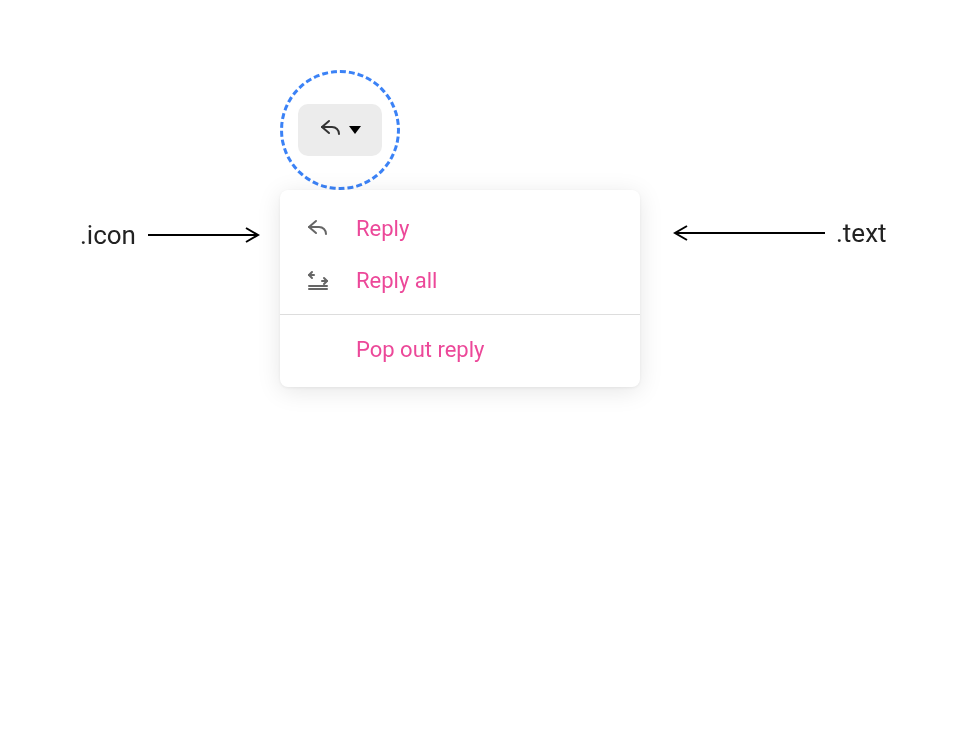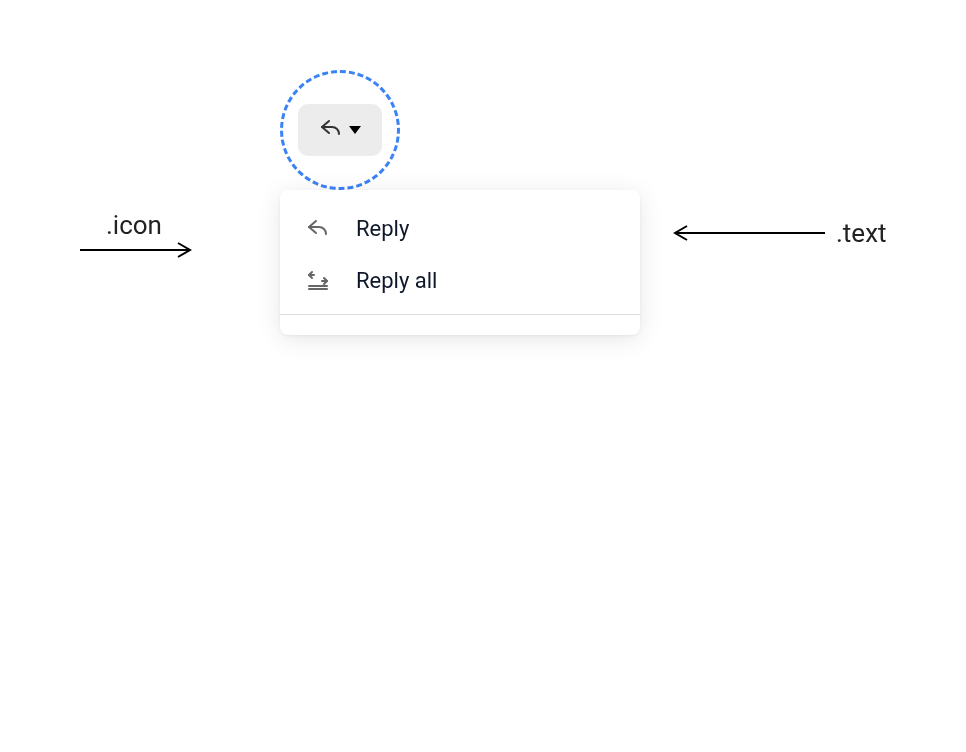--- a/index.html
+++ b/index.html
@@ -86,21 +86,21 @@
     }
     .menu-icon svg {
       width: 24px;
       height: 24px;
     }
     .menu-icon.empty {
       
     }
     .menu-text {
       font-size: 22px;
-      color: #0f172a;
+      color: #ec4899;
     }
     .menu-divider {
       height: 1px;
       background: #ddd;
       margin: 8px 0;
     }
     
     .annotation {
       position: absolute;
       font-size: 26px;
@@ -108,22 +108,21 @@
       display: flex;
       align-items: center;
     }
     .annotation svg {
       stroke: #000;
       stroke-width: 2;
       fill: none;
     }
     .annotation-left {
       left: 80px;
-      top: 210px;
-      flex-direction: column;
+      top: 220px;
     }
     .annotation-left .label {
       margin-right: 12px;
     }
     .annotation-right {
       left: 665px;
       top: 218px;
     }
     .annotation-right .label {
       margin-left: 11px;
@@ -185,16 +184,20 @@
           <line x1="3" y1="21" x2="21" y2="21"></line>
         </svg>
       </span>
       <span class="menu-text">Reply all</span>
     </div>
 
 
     <div class="menu-divider"></div>
 
 
+    <div class="menu-item">
+      <span class="menu-icon empty"></span>
+      <span class="menu-text">Pop out reply</span>
+    </div>
 
   </div>
 
 </div>
 
 </body></html>

